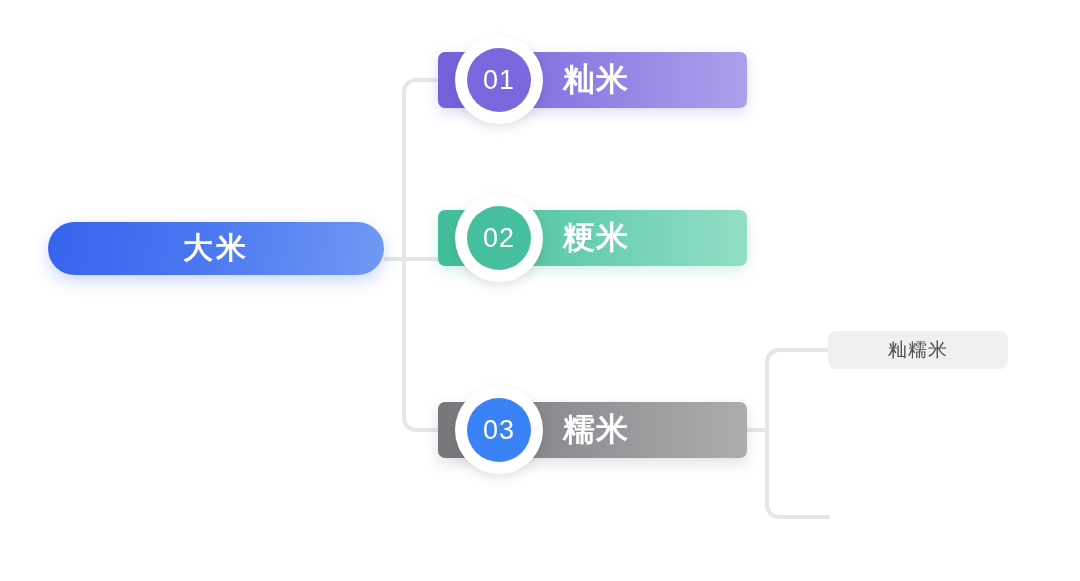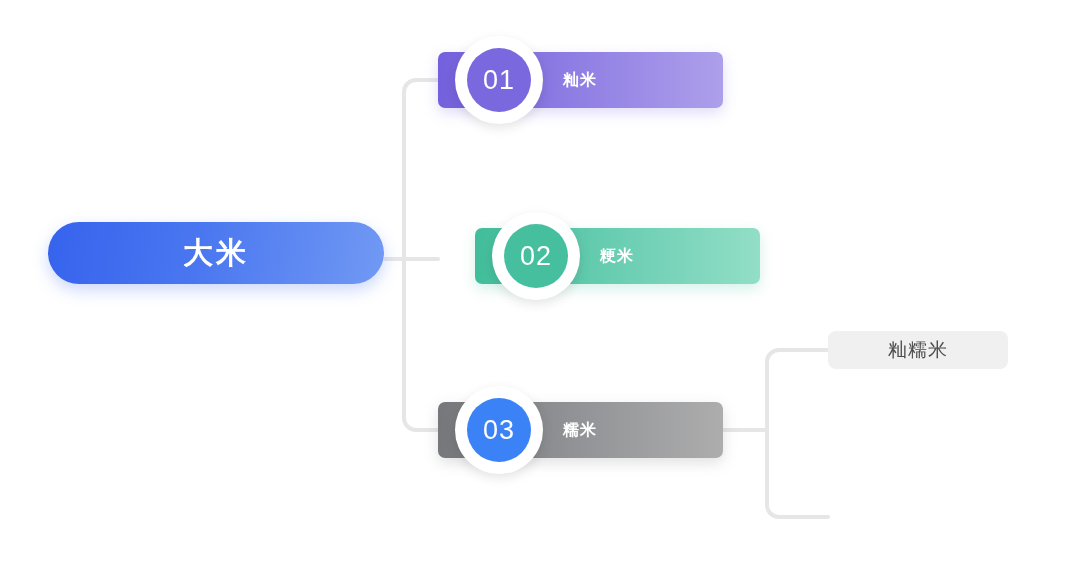--- a/index.html
+++ b/index.html
@@ -26,21 +26,21 @@
     height: 581px;
     z-index: 1;
   }
 
   
   .root-node {
     position: absolute;
     left: 48px;
     top: 222px;
     width: 336px;
-    height: 62px;
+    height: 53px;
     border-radius: 37px;
     background: linear-gradient(100deg, #3663ED 0%, #4a77f0 45%, #7199f4 100%);
     box-shadow: 0 6px 16px rgba(58,105,238,0.26);
     display: flex;
     align-items: center;
     justify-content: center;
     z-index: 3;
   }
   .root-label {
     color: #ffffff;
@@ -52,43 +52,43 @@
   
   .branch {
     position: absolute;
     left: 438px;
     width: 285px;
     height: 56px;
     border-radius: 7px;
     z-index: 3;
     display: flex;
     align-items: center;
+    padding-left: 24px;
   }
   .branch-1 {
     top: 52px;
     background: linear-gradient(90deg, #7360DC 0%, #8A79E2 40%, #AE9FEB 100%);
     box-shadow: 0 5px 14px rgba(115,96,220,0.22);
   }
   .branch-2 {
-    top: 228px;
+    top: 210px;
     background: linear-gradient(90deg, #41BD9A 0%, #66CCB0 45%, #92DEC6 100%);
     box-shadow: 0 5px 14px rgba(65,189,154,0.22);
-    margin-left: 37px;
   }
   .branch-3 {
     top: 402px;
     background: linear-gradient(90deg, #76777B 0%, #909195 45%, #ADADAD 100%);
     box-shadow: 0 5px 14px rgba(118,119,123,0.22);
   }
 
   .branch-label {
     position: absolute;
     left: 125px;
     color: #ffffff;
-    font-size: 16px;
+    font-size: 32px;
     font-weight: bold;
     letter-spacing: 1px;
     white-space: nowrap;
   }
 
   
   .medallion {
     position: absolute;
     left: 17px;
     top: -16px;

